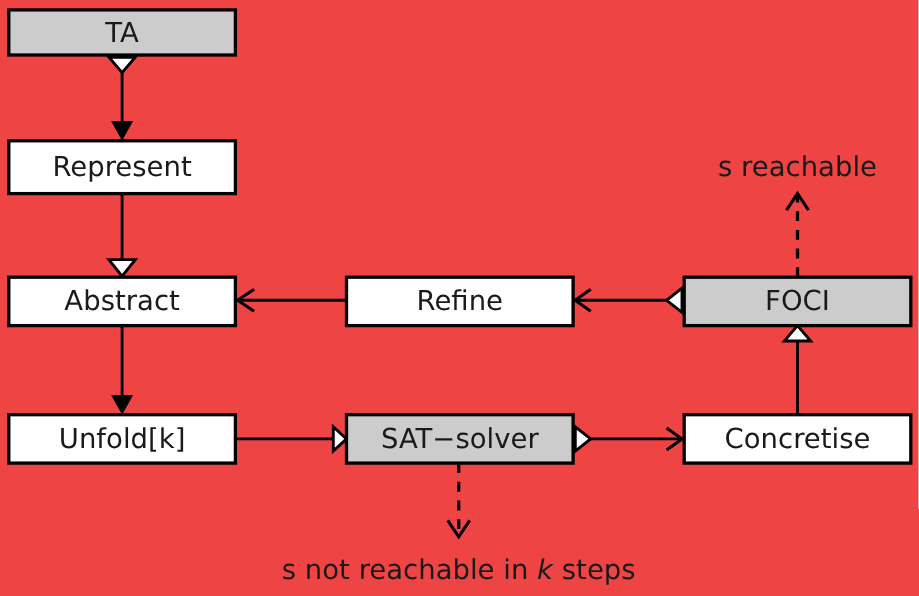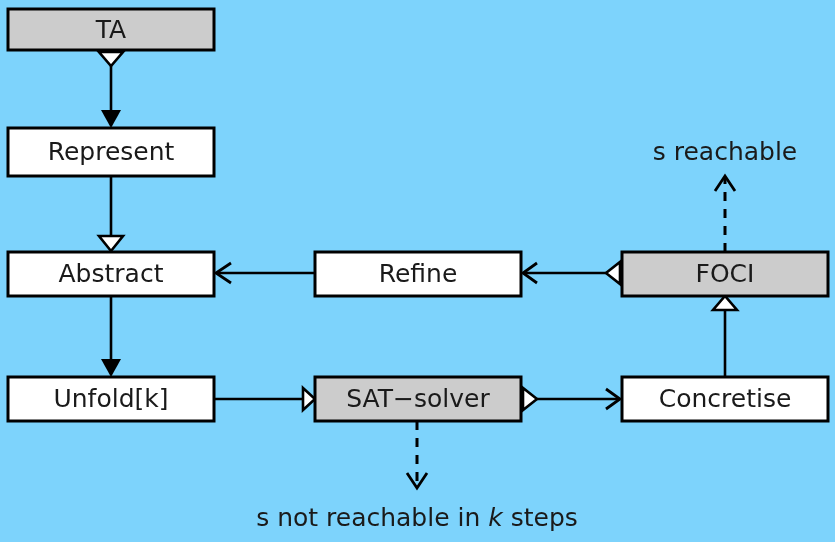--- a/index.html
+++ b/index.html
@@ -10,21 +10,21 @@
   body {
     width: 835px;
     height: 542px;
     font-family: "DejaVu Sans", sans-serif;
     overflow: hidden;
   }
   #diagram-root {
     position: relative;
     width: 835px;
     height: 542px;
-    background: #7dd3fc;
+    background: #ef4444;
   }
   svg#flow-svg {
     position: absolute;
     top: 0;
     left: 0;
     width: 835px;
     height: 542px;
     display: block;
   }
   .node-rect {

